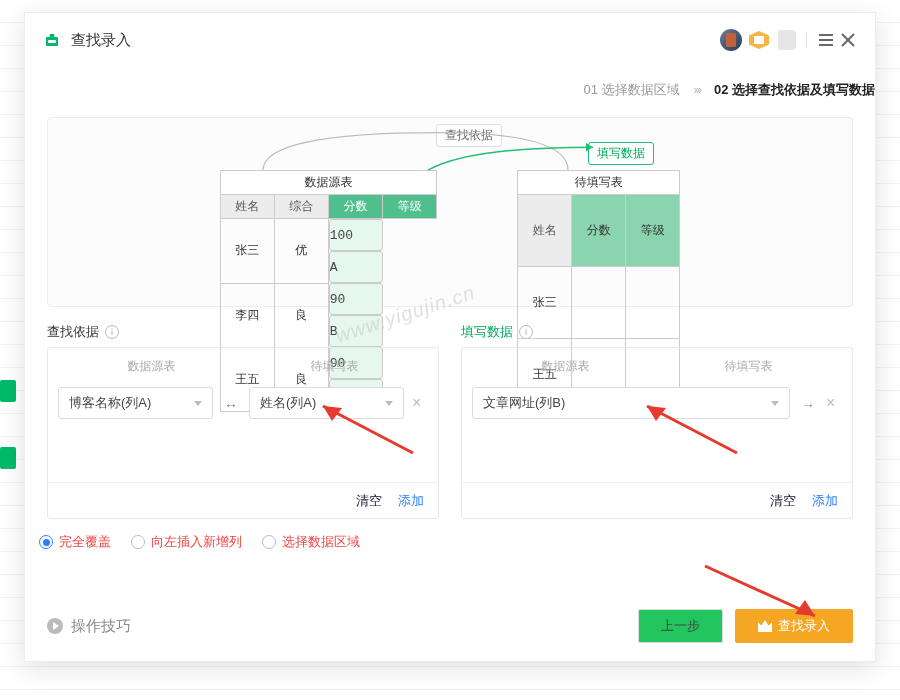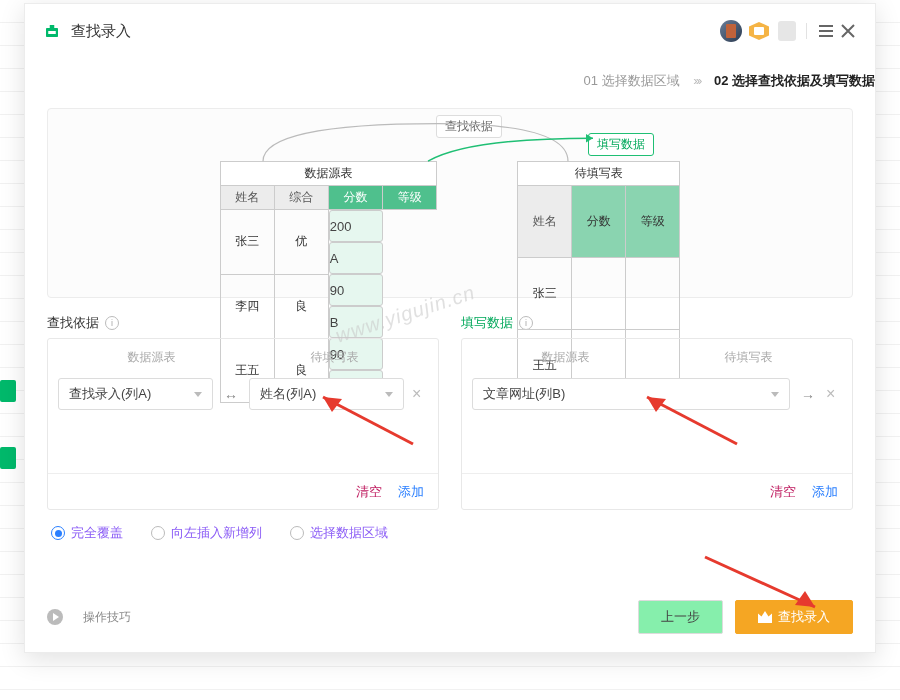--- a/index.html
+++ b/index.html
@@ -25,21 +25,21 @@
   background-image:
     linear-gradient(to bottom, transparent 0, transparent 22px, #e5e5e5 22px, #e5e5e5 23px),
     linear-gradient(to right, transparent 0, transparent 120px, #e5e5e5 120px, #e5e5e5 121px);
   background-size: 120px 23px;
   opacity: .5;
 }
 .green-stub { position:absolute; left:0; width:16px; height:22px; background:#00b96b; border-radius:2px; z-index:1; }
 
 .dialog {
   position: absolute;
-  left: 24px; top: 3px;
+  left: 24px; top: 12px;
   width: 852px;
   height: 650px;
   background: #fff;
   border: 1px solid #ececec;
   box-shadow: 0 6px 24px rgba(0,0,0,.12);
   z-index: 10;
   display: flex;
   flex-direction: column;
 }
 
@@ -95,21 +95,21 @@
   height: 190px;
 }
 .illus-labels { position:absolute; top:6px; left:0; right:0; height:24px;}
 .lbl-lookup { position:absolute; left:388px; top:0; color:#666; font-size:12px; padding:2px 8px; border:1px solid #ddd; border-radius:3px; background:#fff;}
 .lbl-fill { position:absolute; left:540px; top:18px; color:#00a85a; font-size:12px; padding:2px 8px; border:1px solid #1fbf74; border-radius:3px; background:#fff;}
 
 .illus-tables { display:flex; gap:80px; margin-top:34px; justify-content:center;}
 table.mini { border-collapse:collapse; font-size:12px; }
 table.mini caption { border:1px solid #ccc; border-bottom:none; padding:3px 0; font-size:12px; background:#fff;}
 table.mini th, table.mini td {
-  border:1px solid #ccc; padding:3px 0; text-align:center; width:54px;
+  border:1px solid #ccc; padding:3px 0; text-align:center; width:54px;font-family:Liberation Mono, monospace;
 }
 table.mini th { background:#ececec; color:#555; font-weight:normal;}
 table.mini th.hl { background:#4fc08d; color:#fff;}
 table.mini th.hl2 { background:#8ad4b0; color:#333;}
 table.mini td.sel { background:#e6f7ef;}
 
 .conn { position:absolute; left:0; top:0; width:100%; height:100%; pointer-events:none;}
 
 
 .sections { display:flex; gap:22px; padding: 16px 22px 0;}
@@ -131,44 +131,44 @@
 }
 .sel .caret { width:0; height:0; border-left:4px solid transparent; border-right:4px solid transparent; border-top:5px solid #bbb;}
 .link-icon { width:20px; color:#888; text-align:center; font-size:14px;}
 .arrow-icon { width:20px; color:#888; text-align:center; font-size:14px;}
 .x-icon { width:16px; color:#bbb; font-size:16px; cursor:pointer;}
 .panel-footer {
   margin-top:auto; border-top:1px solid #eee; height:36px;
   display:flex; align-items:center; justify-content:flex-end; gap:16px;
   padding:0 14px; font-size:13px;
 }
-.btn-text { color:#be185d; cursor:pointer;}
+.btn-text { color:#0f172a; cursor:pointer;}
 .btn-link { color:#2a7fff; cursor:pointer;}
 
 
 .red-arrow { position:absolute; width:120px; height:60px; pointer-events:none; z-index:5;}
 
 
-.radios { display:flex; gap:28px; padding:14px 26px 0; font-size:13px; color:#8b5cf6;}
+.radios { display:flex; gap:20px; padding:14px 14px 0; font-size:13px; color:#ef4444;}
 .radio { display:flex; align-items:center; gap:6px; cursor:pointer;}
 .radio .dot { width:14px; height:14px; border:1px solid #bbb; border-radius:50%; display:flex; align-items:center; justify-content:center;}
 .radio.checked .dot{ border-color:#2a7fff;}
 .radio.checked .dot::after{ content:""; width:7px; height:7px; background:#2a7fff; border-radius:50%;}
 
 
 .dlg-footer { display:flex; align-items:center; padding:18px 22px; margin-top:auto;}
-.tips { display:flex; align-items:center; gap:20px; color:#888; font-size:12px; cursor:pointer;}
+.tips { display:flex; align-items:center; gap:8px; color:#888; font-size:15px; cursor:pointer;}
 .play-icon { width:16px; height:16px; border-radius:50%; background:#bbb; display:flex; align-items:center; justify-content:center;}
 .play-icon::after{ content:""; width:0; height:0; border-top:4px solid transparent; border-bottom:4px solid transparent; border-left:6px solid #fff; margin-left:1px;}
 .dlg-footer .spacer{flex:1;}
 .btn {
   height:34px; padding:0 22px; border-radius:2px; font-size:13px;
   display:inline-flex; align-items:center; gap:6px; cursor:pointer; margin-left:12px;
 }
-.btn-default { border:1px solid #dcdcdc; background:#86efac; color:#444;}
+.btn-default { border:1px solid #dcdcdc; background:#22c55e; color:#444;}
 .btn-primary { background:#f5a623; color:#fff; border:1px solid #f5a623;}
 .crown { width:14px; height:12px; position:relative;}
 .crown::before{content:""; position:absolute; bottom:0; width:14px; height:4px; background:#fff;}
 .crown::after{content:""; position:absolute; top:0; left:0; width:14px; height:8px; background:#fff; clip-path:polygon(0 100%,0 30%,25% 70%,50% 0,75% 70%,100% 30%,100% 100%);}
 .watermark { position:absolute; left:330px; top:285px; width:260px; font-size:20px; color:#c8c8c8; opacity:.55; transform:rotate(-18deg); font-style:italic; z-index:20; pointer-events:none; letter-spacing:1px;}
 </style>
 </head>
 <body>
 
 <div class="sheet-bg"></div>
@@ -233,21 +233,21 @@
         <tbody>
             <tr>
           <th>姓名</th>
           <th>综合</th>
           <th class="hl">分数</th>
           <th class="hl">等级</th>
         </tr>
         <tr>
               <td>张三</td>
               <td>优</td>
-              <td class="sel">200</td>
+              <td class="sel">100</td>
               <td class="sel">A</td>
             </tr>
         <tr>
               <td>李四</td>
               <td>良</td>
               <td class="sel">90</td>
               <td class="sel">B</td>
             </tr>
         <tr>
               <td>王五</td>
@@ -287,21 +287,21 @@
         <span>查找依据</span>
         <span class="info-icon">i</span>
       </div>
       <div class="panel">
         <div class="panel-head">
           <div>数据源表</div>
           <div>待填写表</div>
         </div>
         <div class="panel-row">
           <div class="sel">
-            <span>查找录入(列A)</span>
+            <span>博客名称(列A)</span>
               <span class="caret"></span>
           </div>
           <span class="link-icon">↔</span>
           <div class="sel">
             <span>姓名(列A)</span>
               <span class="caret"></span>
           </div>
           <span class="x-icon">×</span>
         </div>
         <svg class="red-arrow" style="left:250px; top:50px;" viewBox="0 0 120 60">

